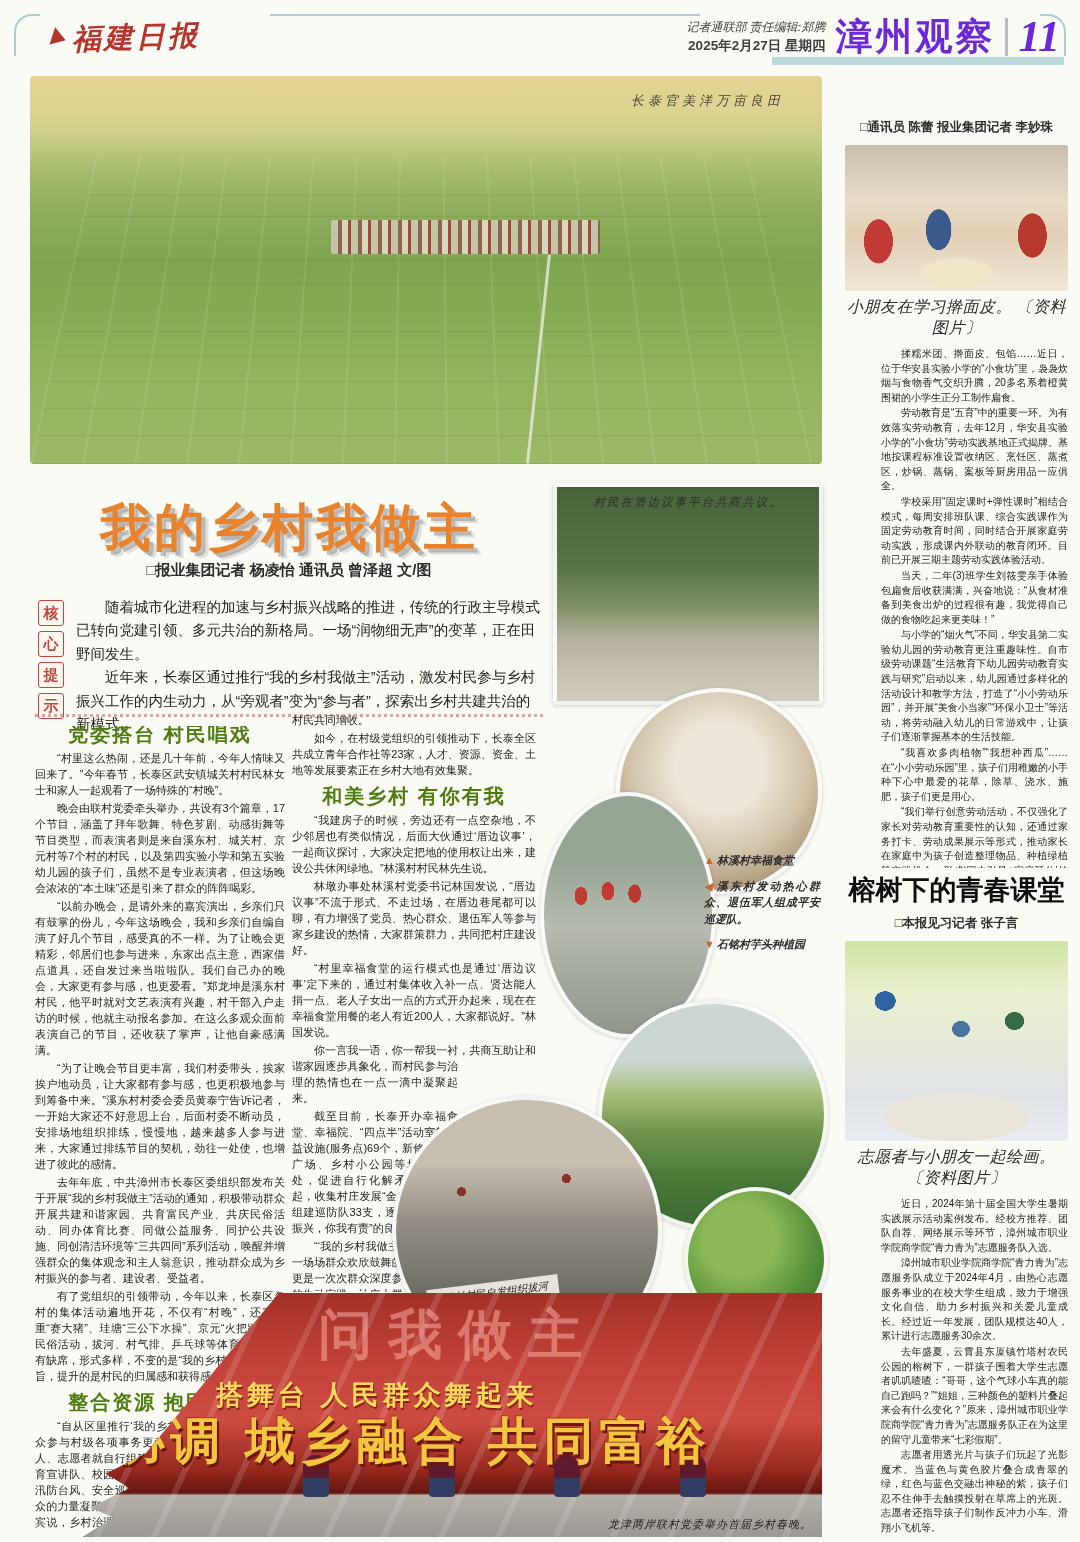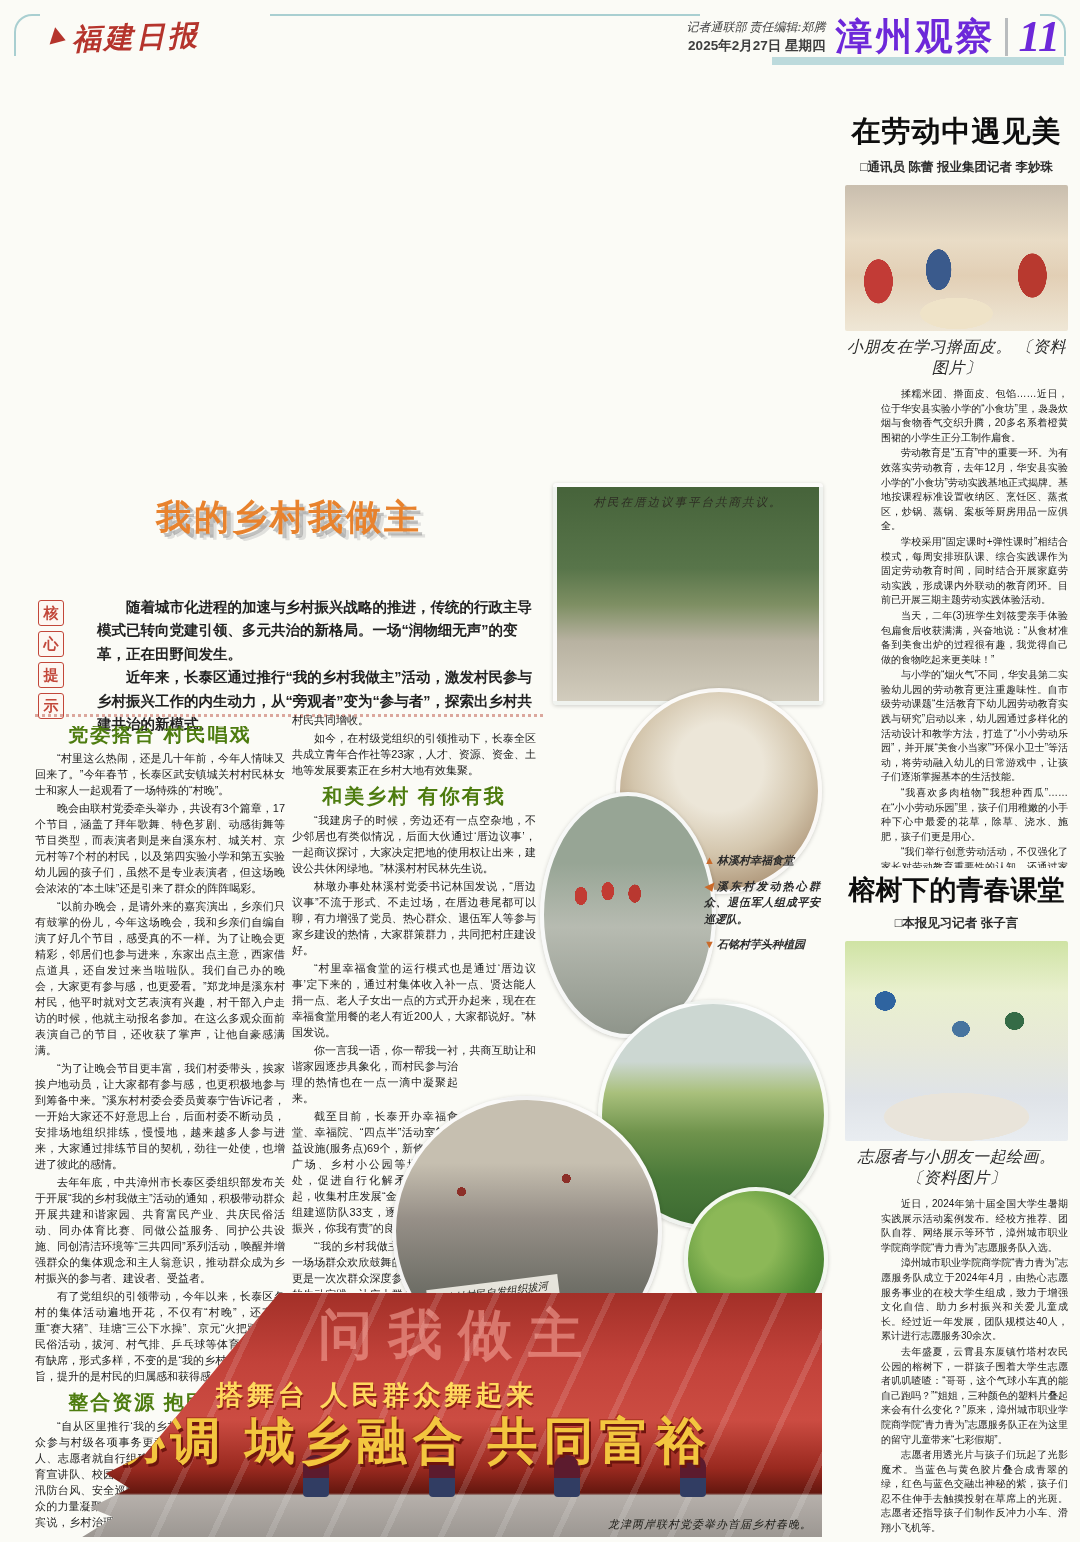--- a/index.html
+++ b/index.html
@@ -34,28 +34,28 @@
       repeating-linear-gradient(0deg,rgba(50,80,35,.14) 0 1px,transparent 1px 30px);
       transform:perspective(600px) rotateX(18deg);transform-origin:50% 100%;}
   .hero .village{position:absolute;left:38%;top:37%;width:34%;height:9%;border-radius:2px;opacity:.85;
       background:repeating-linear-gradient(90deg,#cfc9b8 0 7px,#8c5a4a 7px 11px,#e3dfd0 11px 17px,#a33c31 17px 20px);}
   .hero .road{position:absolute;left:64%;top:46%;width:3px;height:54%;background:rgba(235,235,220,.8);transform:rotate(6deg);}
   .hero-cap{position:absolute;top:16px;right:38px;font-family:"Liberation Serif","DejaVu Serif",serif;
       font-style:italic;font-size:13px;color:#46463a;letter-spacing:4px;}
 
   
   .m-title{position:absolute;top:494px;left:35px;width:508px;text-align:center;
-      font-size:35px;font-weight:900;color:#e8822d;letter-spacing:3px;
+      font-size:51px;font-weight:900;color:#e8822d;letter-spacing:3px;
       text-shadow:4px 4px 0 rgba(145,145,145,.55), 7px 6px 0 rgba(175,175,175,.35);}
   .m-byline{position:absolute;top:561px;left:35px;width:508px;text-align:center;font-size:15px;font-weight:700;color:#2b2b2b;}
   .core{position:absolute;top:596px;left:38px;width:502px;display:flex;gap:12px;}
   .core-tags{display:flex;flex-direction:column;gap:5px;padding-top:4px;}
   .core-tag{width:24px;height:24px;border:1.5px solid #c2473a;color:#c2473a;font-weight:900;font-size:15px;
       display:flex;align-items:center;justify-content:center;border-radius:3px;background:#fdf7f2;}
-  .core-body{flex:1;font-size:14.5px;line-height:1.62;font-weight:700;color:#222;margin-left:21px;}
+  .core-body{flex:1;font-size:14.5px;line-height:1.62;font-weight:400;color:#222;}
   .core-body p{margin:0;text-indent:2em;}
   .dots{position:absolute;top:714px;left:35px;width:508px;border-top:3px dotted #dba79d;}
 
   
   .col{position:absolute;font-size:11px;line-height:16px;color:#1c1c1c;text-align:justify;overflow:hidden;}
   .col p{margin:0 0 2px 0;text-indent:2em;}
   .col p.noindent{text-indent:0;}
   .col h3{margin:10px 0 8px 0;text-align:center;font-size:20px;letter-spacing:2px;color:#4d7c0f;}
   .col1{top:726px;left:35px;width:250px;height:806px;}
   .col1 h3:first-child{margin-top:0;}
@@ -157,22 +157,29 @@
     <div class="hdr-meta">
       <div class="l1">记者通联部  责任编辑:郑腾</div>
       <div class="l2">2025年2月27日 星期四</div>
     </div>
     <div class="hdr-section">漳州观察</div>
     <div class="hdr-sep"></div>
     <div class="hdr-page">11</div>
   </div>
   <div class="hdr-bar"></div>
 
+  <div class="hero">
+    <div class="grid"></div>
+    <div class="village"></div>
+    <div class="road"></div>
+    <div class="hero-cap">长泰官美洋万亩良田</div>
+  </div>
 
   <div class="m-title">我的乡村我做主</div>
+  <div class="m-byline">□报业集团记者 杨凌怡 通讯员 曾泽超 文/图</div>
   <div class="core">
     <div class="core-tags">
       <span class="core-tag">核</span>
       <span class="core-tag">心</span>
       <span class="core-tag">提</span>
       <span class="core-tag">示</span>
     </div>
     <div class="core-body">
       <p>随着城市化进程的加速与乡村振兴战略的推进，传统的行政主导模式已转向党建引领、多元共治的新格局。一场“润物细无声”的变革，正在田野间发生。</p>
       <p>近年来，长泰区通过推行“我的乡村我做主”活动，激发村民参与乡村振兴工作的内生动力，从“旁观者”变为“参与者”，探索出乡村共建共治的新模式。</p>
@@ -227,21 +234,20 @@
     <div class="banner">搭舞台 人民群众舞起来</div>
     <div class="p1"></div>
     <div class="p2"></div>
     <div class="p3"></div>
     <div class="p4"></div>
     <div class="gold">域协调 城乡融合 共同富裕</div>
     <div class="stage-cap">龙津两岸联村党委举办首届乡村春晚。</div>
   </div>
 
   <div class="side-art sa1">
-    <div class="side-title">在劳动中遇见美</div>
     <div class="side-byline">□通讯员 陈蕾 报业集团记者 李妙珠</div>
     <div class="side-photo sp1"></div>
     <div class="side-cap">小朋友在学习擀面皮。 〔资料图片〕</div>
     <div class="side-body">
       <p>揉糯米团、擀面皮、包馅……近日，位于华安县实验小学的“小食坊”里，袅袅炊烟与食物香气交织升腾，20多名系着橙黄围裙的小学生正分工制作扁食。</p>
       <p>劳动教育是“五育”中的重要一环。为有效落实劳动教育，去年12月，华安县实验小学的“小食坊”劳动实践基地正式揭牌。基地按课程标准设置收纳区、烹饪区、蒸煮区，炒锅、蒸锅、案板等厨房用品一应俱全。</p>
       <p>学校采用“固定课时+弹性课时”相结合模式，每周安排班队课、综合实践课作为固定劳动教育时间，同时结合开展家庭劳动实践，形成课内外联动的教育闭环。目前已开展三期主题劳动实践体验活动。</p>
       <p>当天，二年(3)班学生刘筱雯亲手体验包扁食后收获满满，兴奋地说：“从食材准备到美食出炉的过程很有趣，我觉得自己做的食物吃起来更美味！”</p>
       <p>与小学的“烟火气”不同，华安县第二实验幼儿园的劳动教育更注重趣味性。自市级劳动课题“生活教育下幼儿园劳动教育实践与研究”启动以来，幼儿园通过多样化的活动设计和教学方法，打造了“小小劳动乐园”，并开展“美食小当家”“环保小卫士”等活动，将劳动融入幼儿的日常游戏中，让孩子们逐渐掌握基本的生活技能。</p>
       <p>“我喜欢多肉植物”“我想种西瓜”……在“小小劳动乐园”里，孩子们用稚嫩的小手种下心中最爱的花草，除草、浇水、施肥，孩子们更是用心。</p>

